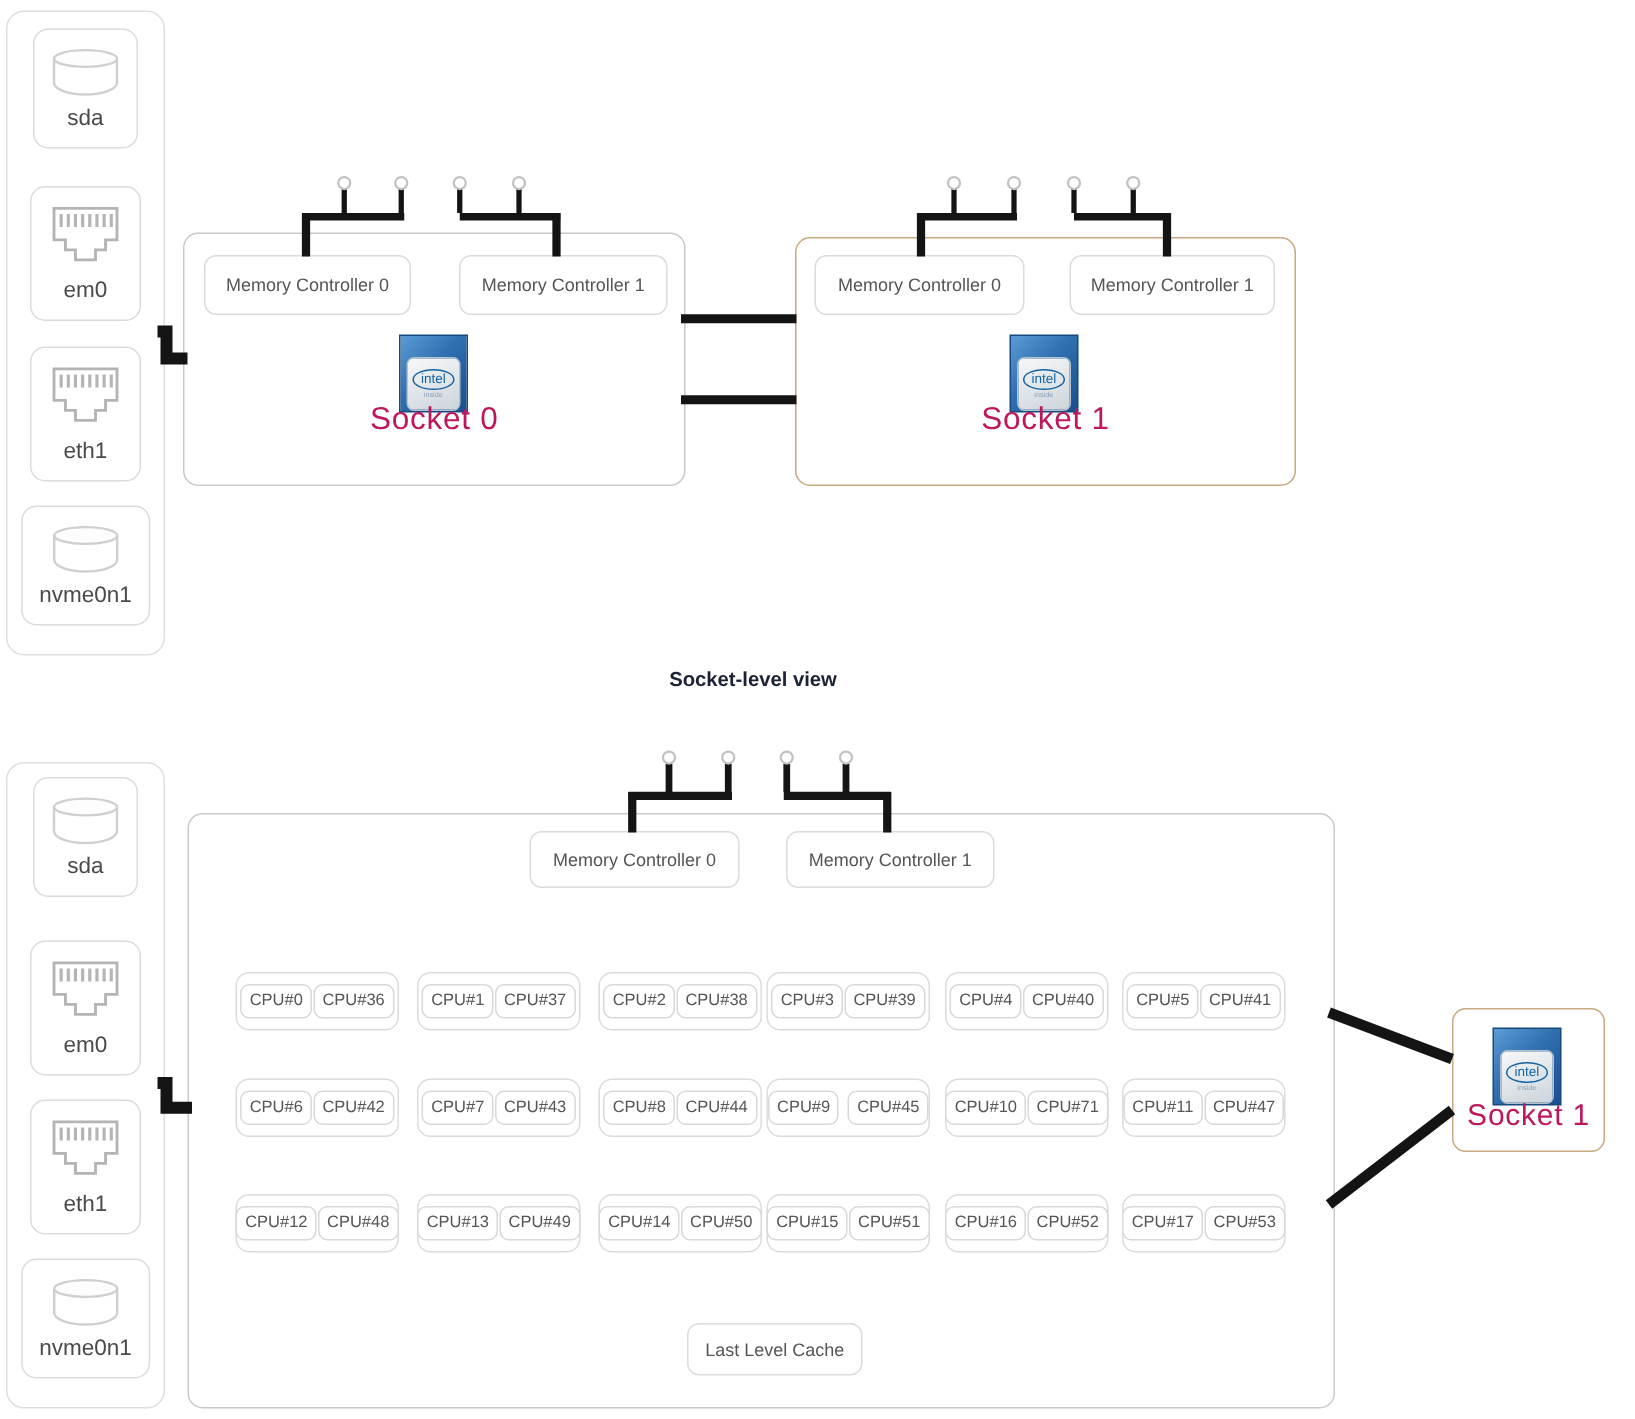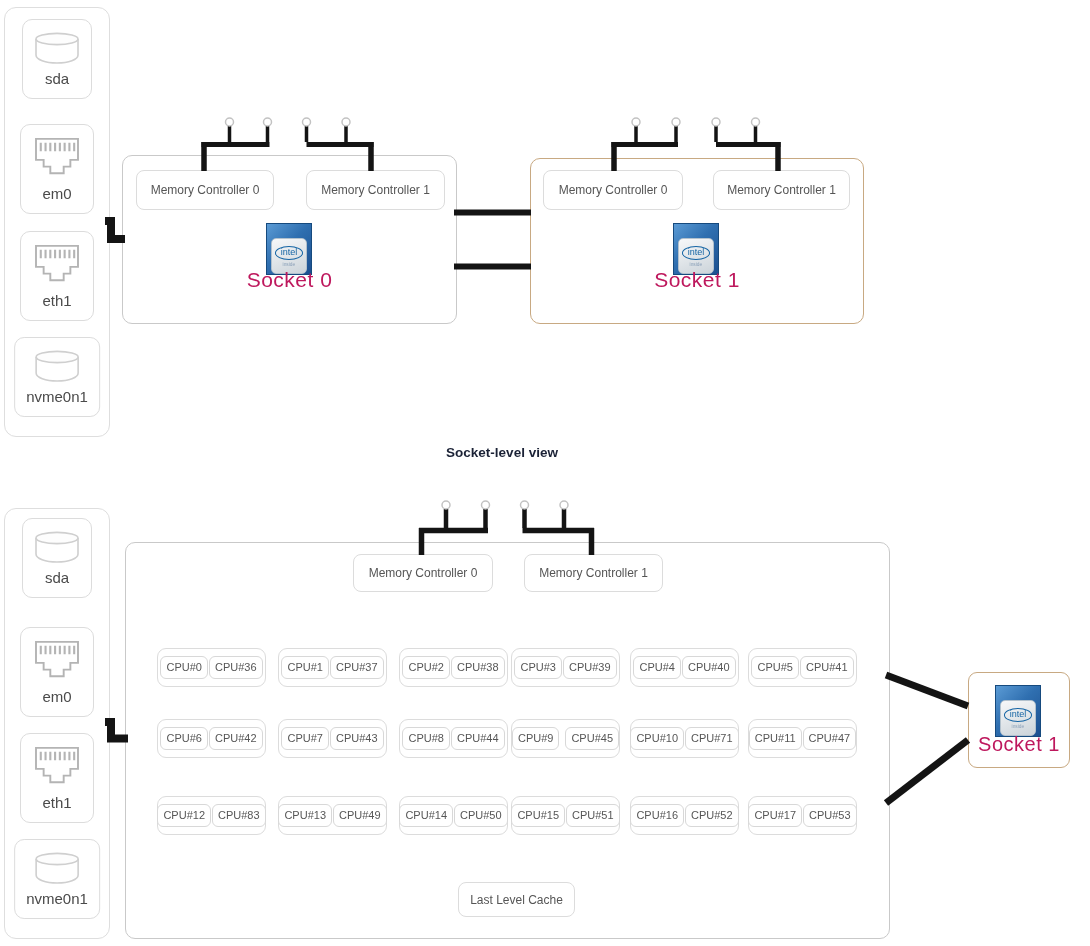--- a/index.html
+++ b/index.html
@@ -171,21 +171,21 @@
       <span class="cpu">CPU#10</span>
       <span class="cpu">CPU#71</span>
     </div>
     <div class="core" style="left:622px;top:176px;">
       <span class="cpu">CPU#11</span>
       <span class="cpu">CPU#47</span>
     </div>
 
     <div class="core" style="left:31px;top:253px;">
       <span class="cpu">CPU#12</span>
-      <span class="cpu">CPU#83</span>
+      <span class="cpu">CPU#48</span>
     </div>
     <div class="core" style="left:152px;top:253px;">
       <span class="cpu">CPU#13</span>
       <span class="cpu">CPU#49</span>
     </div>
     <div class="core" style="left:273px;top:253px;">
       <span class="cpu">CPU#14</span>
       <span class="cpu">CPU#50</span>
     </div>
     <div class="core" style="left:385px;top:253px;">

